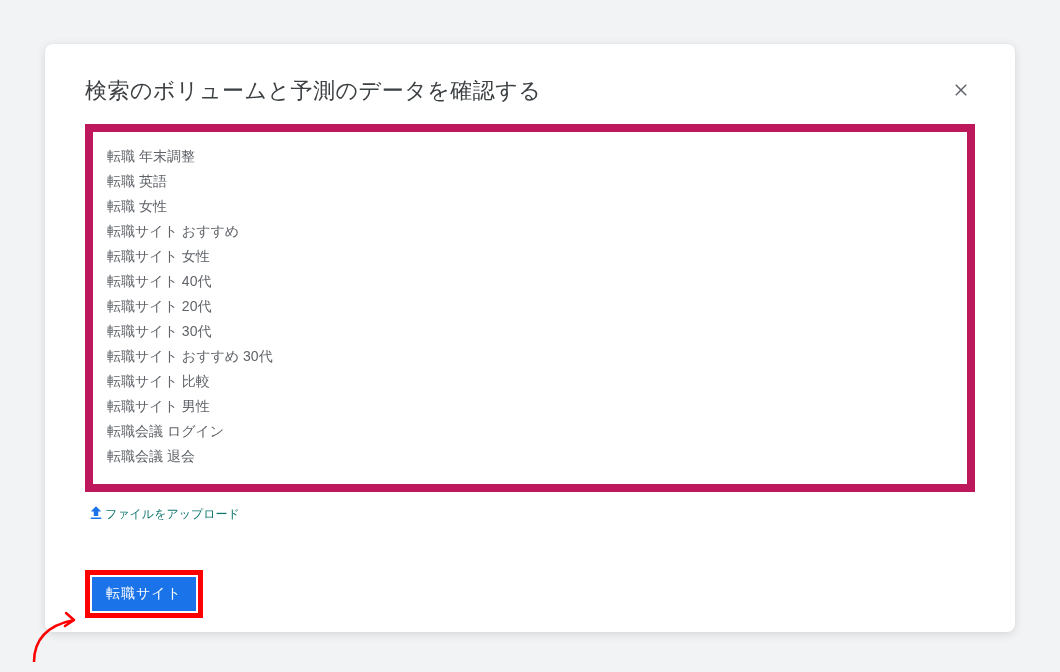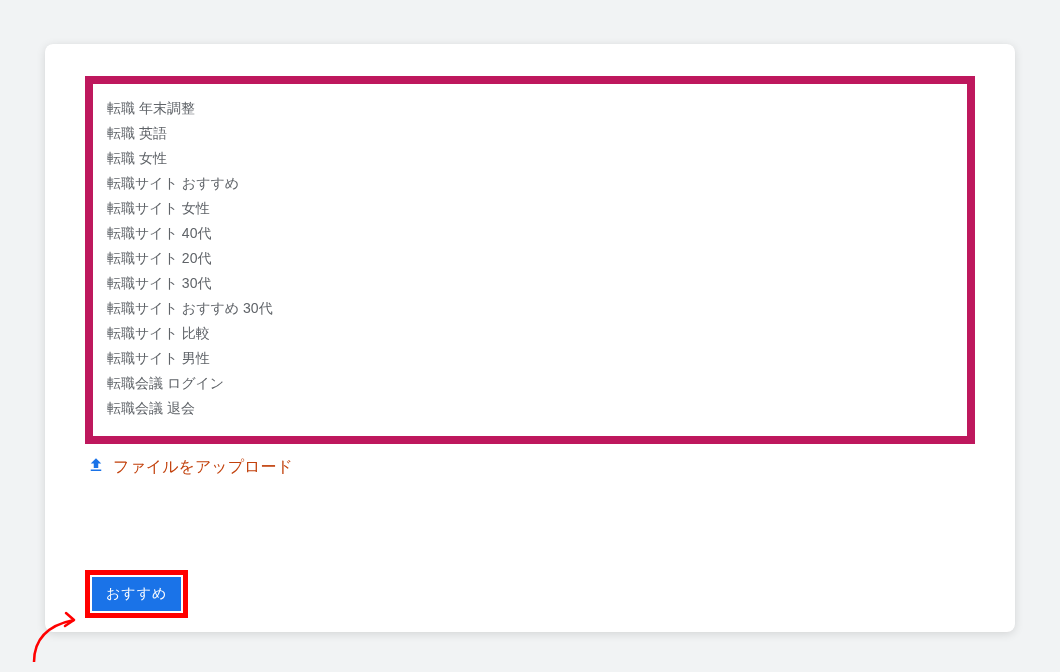--- a/index.html
+++ b/index.html
@@ -79,23 +79,22 @@
     .keywords-area::-webkit-scrollbar-track {
       background: transparent;
     }
     .keywords-area::-webkit-scrollbar-thumb {
       background: #c8c8c8;
       border-radius: 5px;
     }
     .upload-row {
       display: flex;
       align-items: center;
-      gap: 8px;
-      color: #c2410c;
-      font-size: 16px;
+      color: #0f766e;
+      font-size: 12px;
       cursor: pointer;
       margin-left: 2px;
       margin-top: 8px;
     }
     .upload-row svg {
       width: 18px;
       height: 18px;
       fill: #1a73e8;
     }
     .footer {
@@ -124,20 +123,31 @@
       bottom: 6px;
       width: 70px;
       height: 70px;
       pointer-events: none;
     }
   </style>
 </head>
 <body>
 
 <div class="dialog">
+  <div class="dialog-header">
+    <h1 class="dialog-title">検索のボリュームと予測のデータを確認する</h1>
+    <button class="close-btn">
+      <span>
+        <svg viewBox="0 0 24 24" stroke="#5f6368" stroke-width="2" fill="none">
+          <line x1="5" y1="5" x2="19" y2="19"></line>
+          <line x1="19" y1="5" x2="5" y2="19"></line>
+        </svg>
+      </span>
+    </button>
+  </div>
 
   <div class="highlight-box">
     <textarea class="keywords-area" spellcheck="false" style="">転職 年末調整
 転職 英語
 転職 女性
 転職サイト おすすめ
 転職サイト 女性
 転職サイト 40代
 転職サイト 20代
 転職サイト 30代
@@ -152,21 +162,21 @@
     <span>
       <svg viewBox="0 0 24 24">
         <path d="M9 16h6v-6h4l-7-7-7 7h4v6zm-4 2h14v2H5v-2z"></path>
       </svg>
     </span>
     <span>ファイルをアップロード</span>
   </div>
 
   <div class="footer">
     <div class="start-highlight">
-      <button class="start-btn">おすすめ</button>
+      <button class="start-btn">転職サイト</button>
     </div>
   </div>
 </div>
 
 <svg class="arrow-annotation" viewBox="0 0 70 70">
   <path d="M 10 66 C 10 46, 20 30, 50 24" stroke="#ff0000" stroke-width="2.5" fill="none"></path>
   <path d="M 50 24 L 42 17 M 50 24 L 41 30" stroke="#ff0000" stroke-width="2.5" fill="none" stroke-linecap="round"></path>
 </svg>
 
 </body></html>

